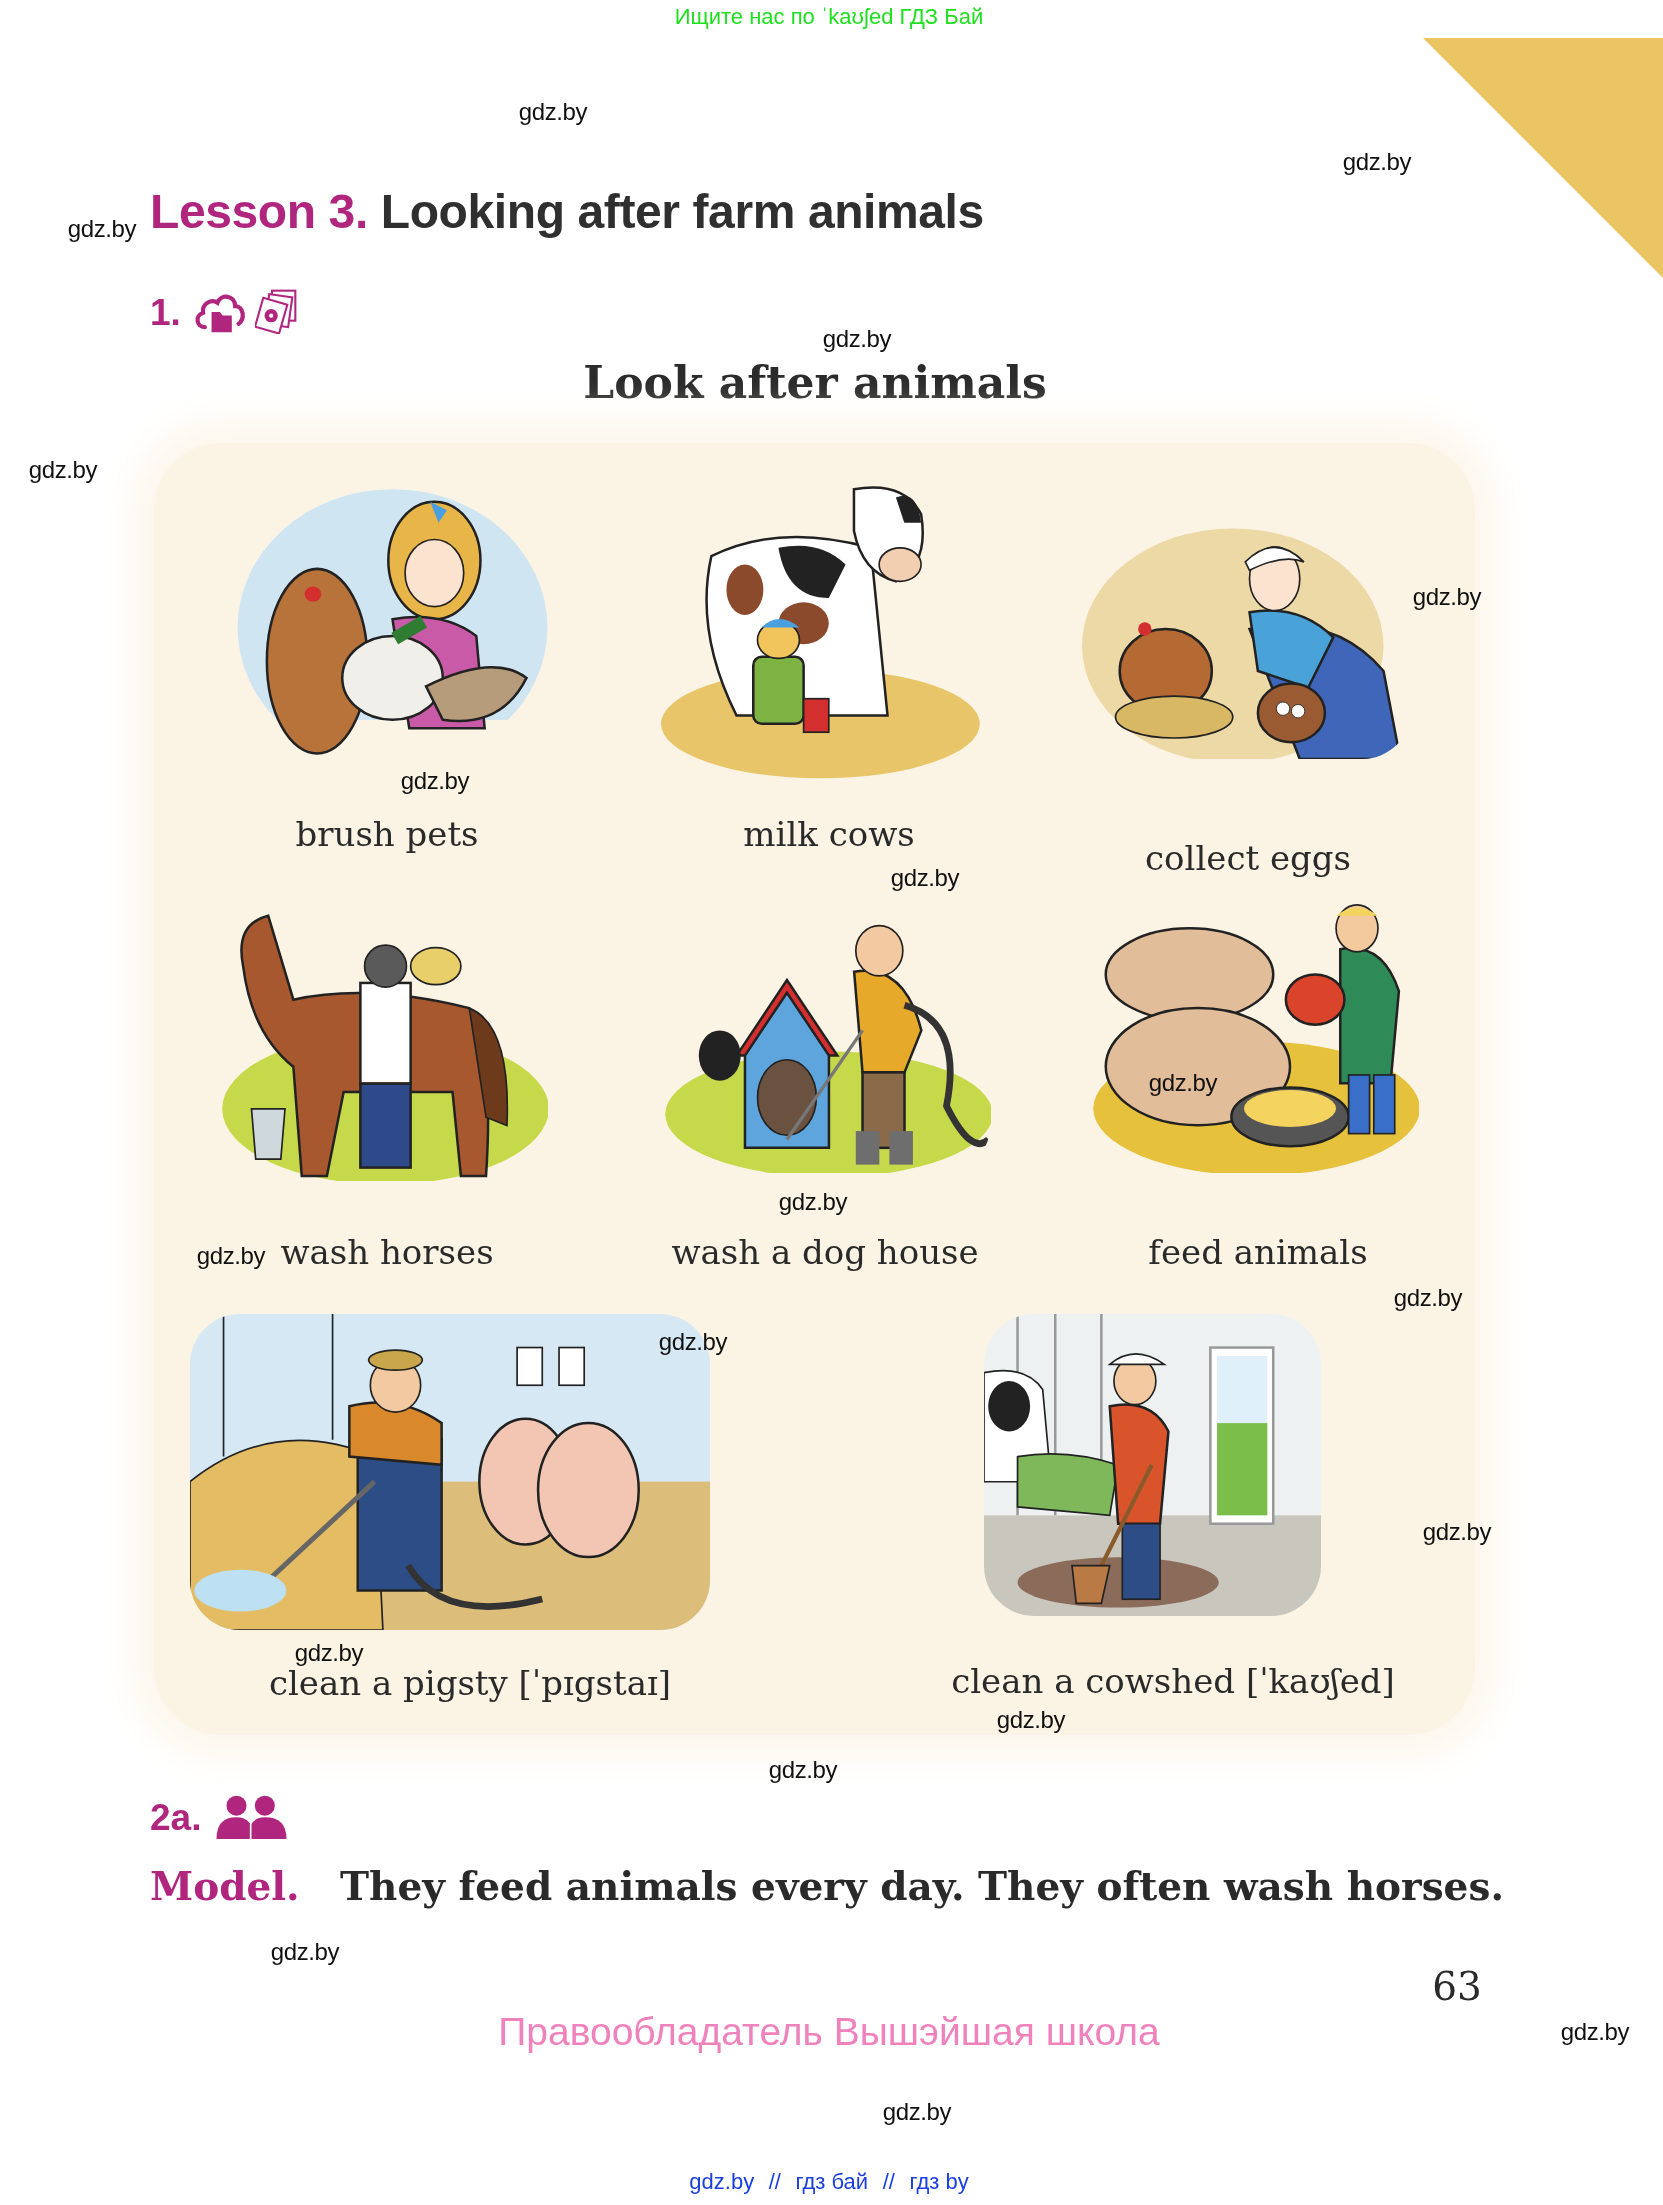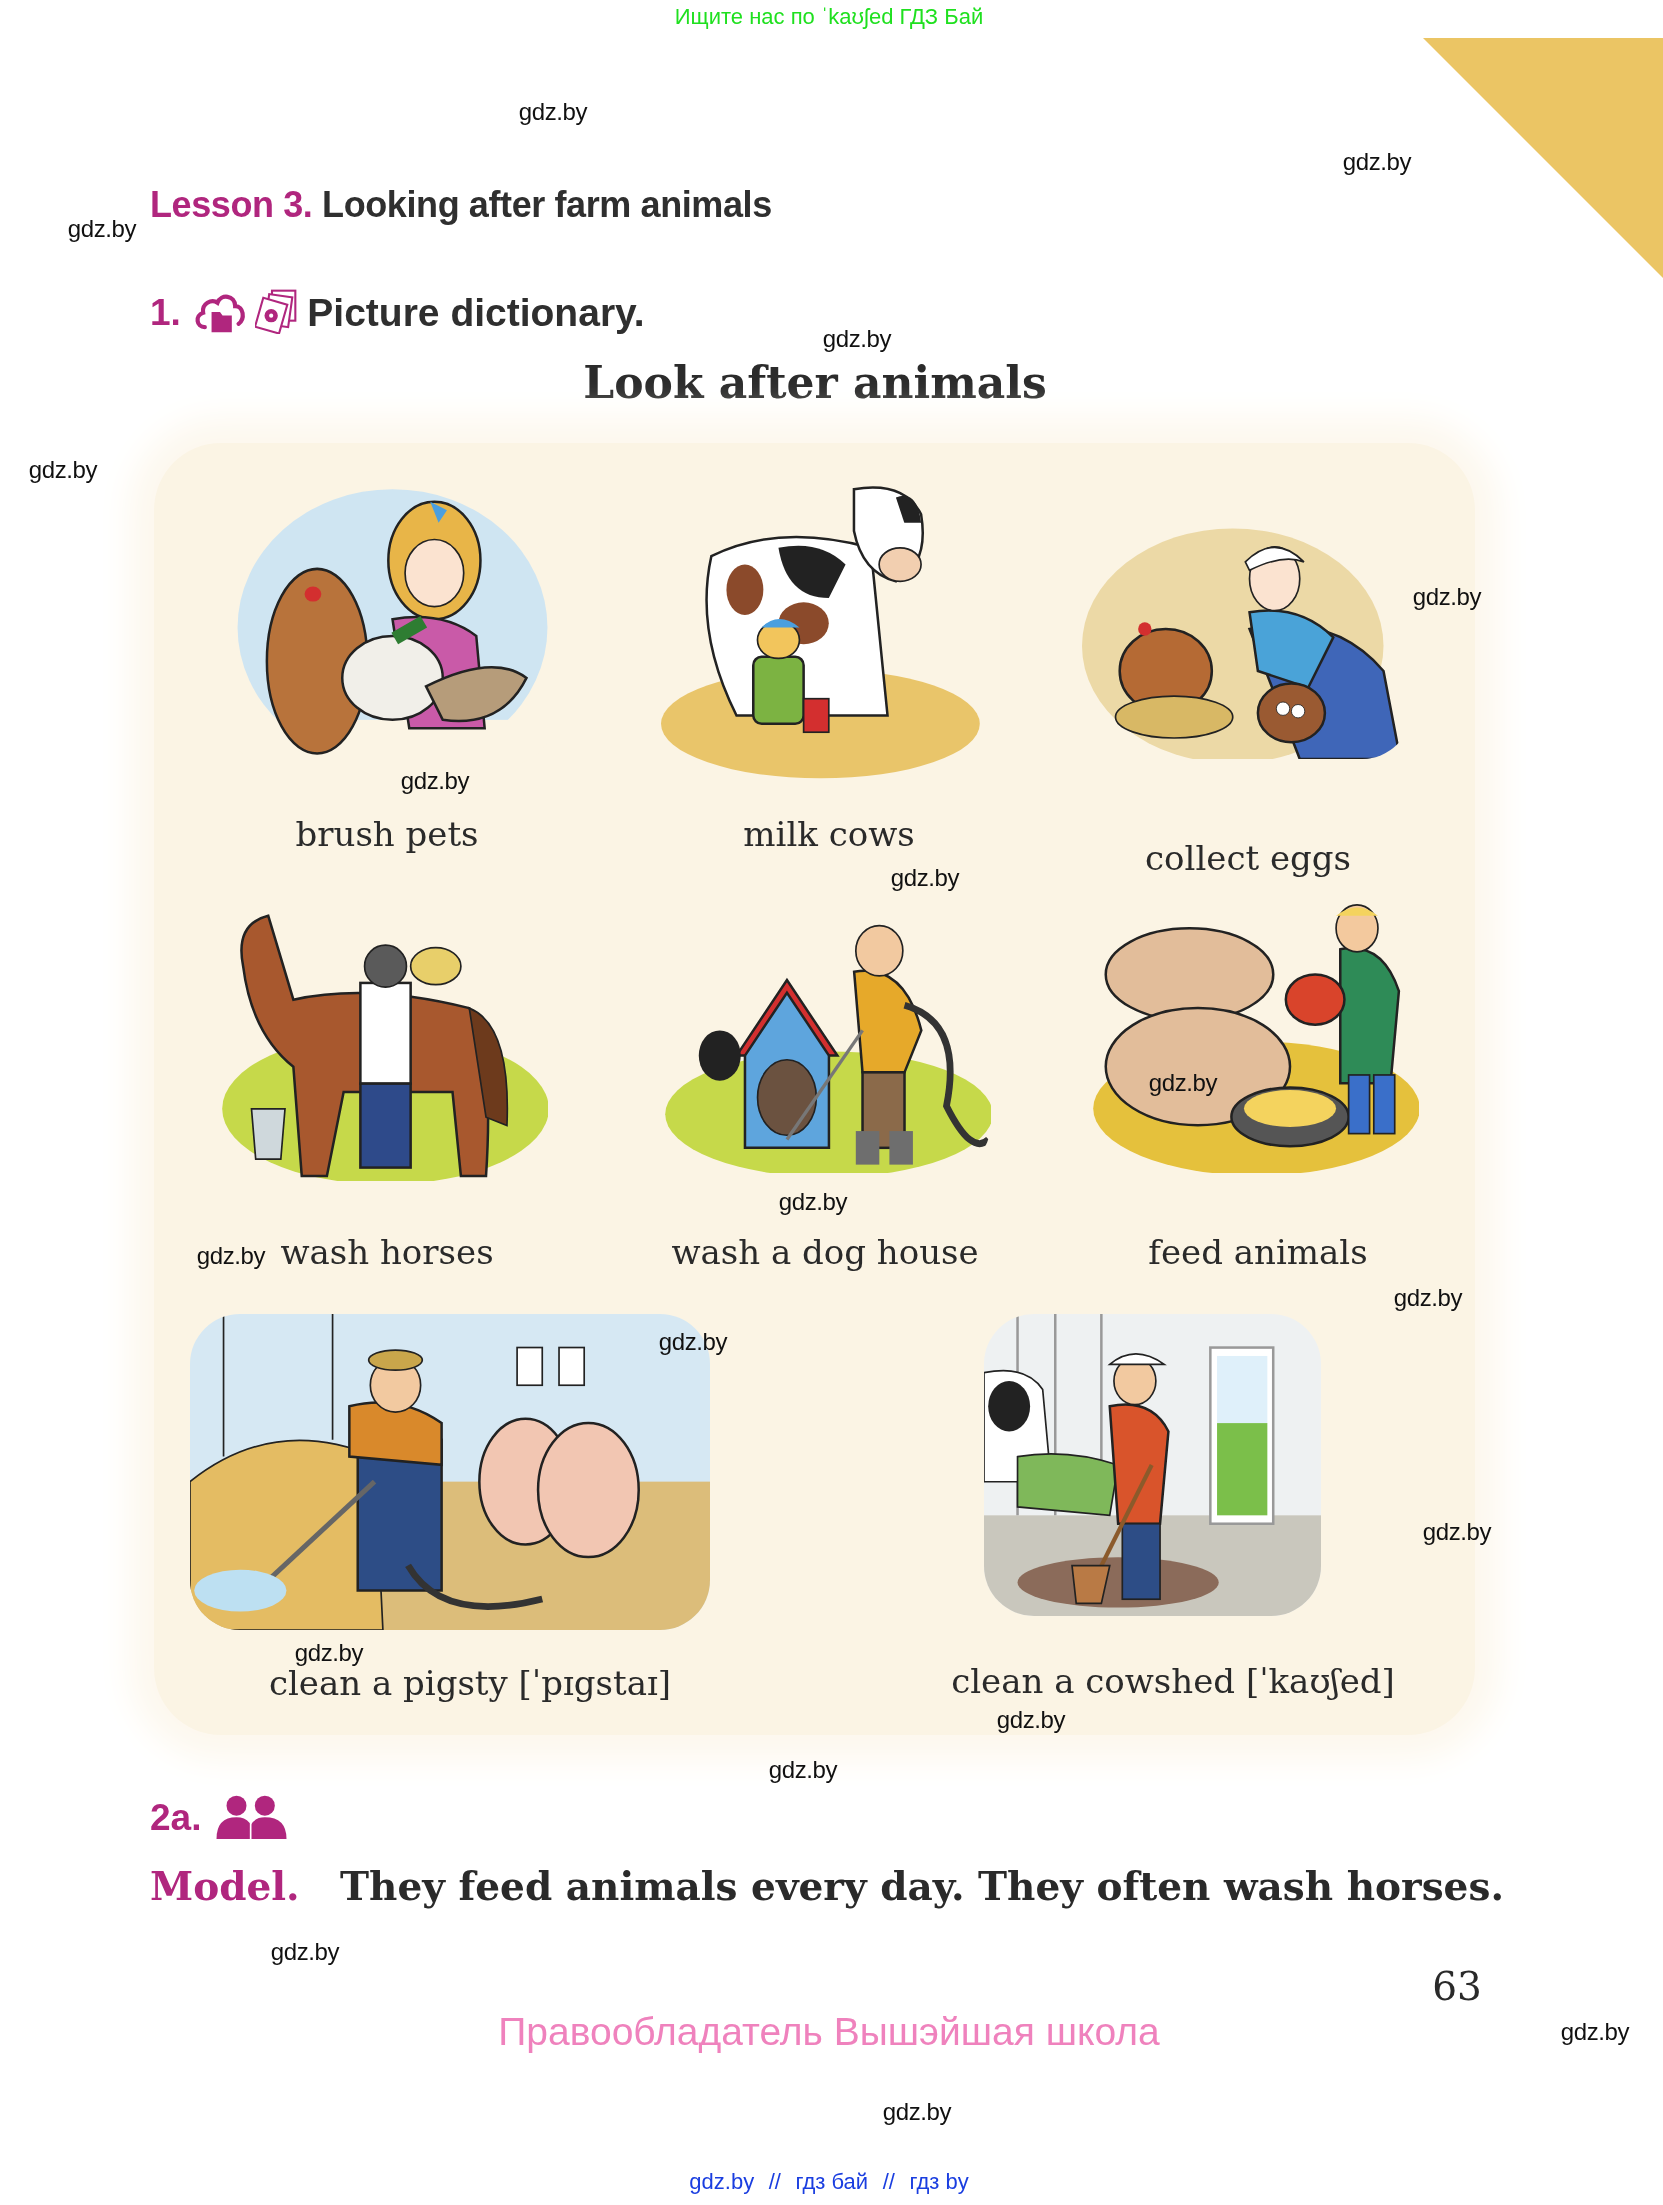--- a/index.html
+++ b/index.html
@@ -1,21 +1,21 @@
 <!DOCTYPE html>
 <html style="font-size:13.4px"><head>
 <meta charset="utf-8">
 <style>
   * { box-sizing: border-box; margin: 0; padding: 0; }
   html, body { width: 1664px; height: 2205px; background: #ffffff; overflow: hidden; }
   body { position: relative; font-family: "Liberation Sans", sans-serif; color: #2b2b2b; }
   .wm { position: absolute; font-family: "Liberation Sans", sans-serif; font-size: 24px; color: #111; transform: translate(-50%, -50%); white-space: nowrap; letter-spacing: -0.4px; }
   .top-banner { position: absolute; left: 829px; top: 17px; transform: translate(-50%, -50%); color: #1fe01f; font-size: 22px; white-space: nowrap; }
   .corner { position: absolute; left: 1423px; top: 38px; width: 241px; height: 241px; }
-  .lesson-title { position: absolute; left: 150px; top: 184px; font-size: 36px; font-weight: bold; white-space: nowrap; letter-spacing: -0.4px; }
+  .lesson-title { position: absolute; left: 150px; top: 184px; font-size: 48px; font-weight: bold; white-space: nowrap; letter-spacing: -0.4px; }
   .lesson-title .num { color: #b0267e; }
   .lesson-title .txt { color: #2f2f2f; }
   .task { position: absolute; display: flex; align-items: center; white-space: nowrap; font-weight: bold; }
   .task .tnum { color: #b0267e; font-size: 37px; margin-right: 11.7px; }
   .task .ttext { color: #2f2f2f; font-size: 39px; }
   .icon { display: inline-block; margin-right: 8.4px; }
   .section-title { position: absolute; left: 815px; top: 382px; transform: translate(-50%, -50%); font-family: "DejaVu Serif", serif; font-weight: bold; font-size: 44px; color: #2b2b2b; white-space: nowrap; }
   .panel { position: absolute; left: 154px; top: 443px; width: 1321px; height: 1292px; border-radius: 67px; background: #fbf4e4; box-shadow: 0 0 34px 25px #fdf8ee; }
   .pic { position: absolute; border-radius: 50px; overflow: hidden; }
   .pic svg { width: 100%; height: 100%; display: block; }
@@ -56,21 +56,20 @@
   </span>
   <span class="icon">
     <svg width="44" height="45" viewBox="0 0 52 54">
       <rect x="20" y="2" width="28" height="36" fill="#fff" stroke="#b0267e" stroke-width="2.5"></rect>
       <rect x="14" y="8" width="28" height="36" fill="#fff" stroke="#b0267e" stroke-width="2.5" transform="rotate(8 28 26)"></rect>
       <rect x="4" y="14" width="30" height="36" fill="#fff" stroke="#b0267e" stroke-width="2.5" transform="rotate(16 19 32)"></rect>
       <circle cx="19" cy="32" r="8" fill="#b0267e"></circle>
       <circle cx="19" cy="32" r="2.5" fill="#fff"></circle>
     </svg>
   </span>
-  <span class="ttext">Picture dictionary.</span>
 </div>
 
 <div class="wm" style="left:857px;top:339px">gdz.by</div>
 
 <div class="section-title">Look after animals</div>
 
 <div class="wm" style="left:63px;top:470px">gdz.by</div>
 
 <div class="panel"></div>
 

